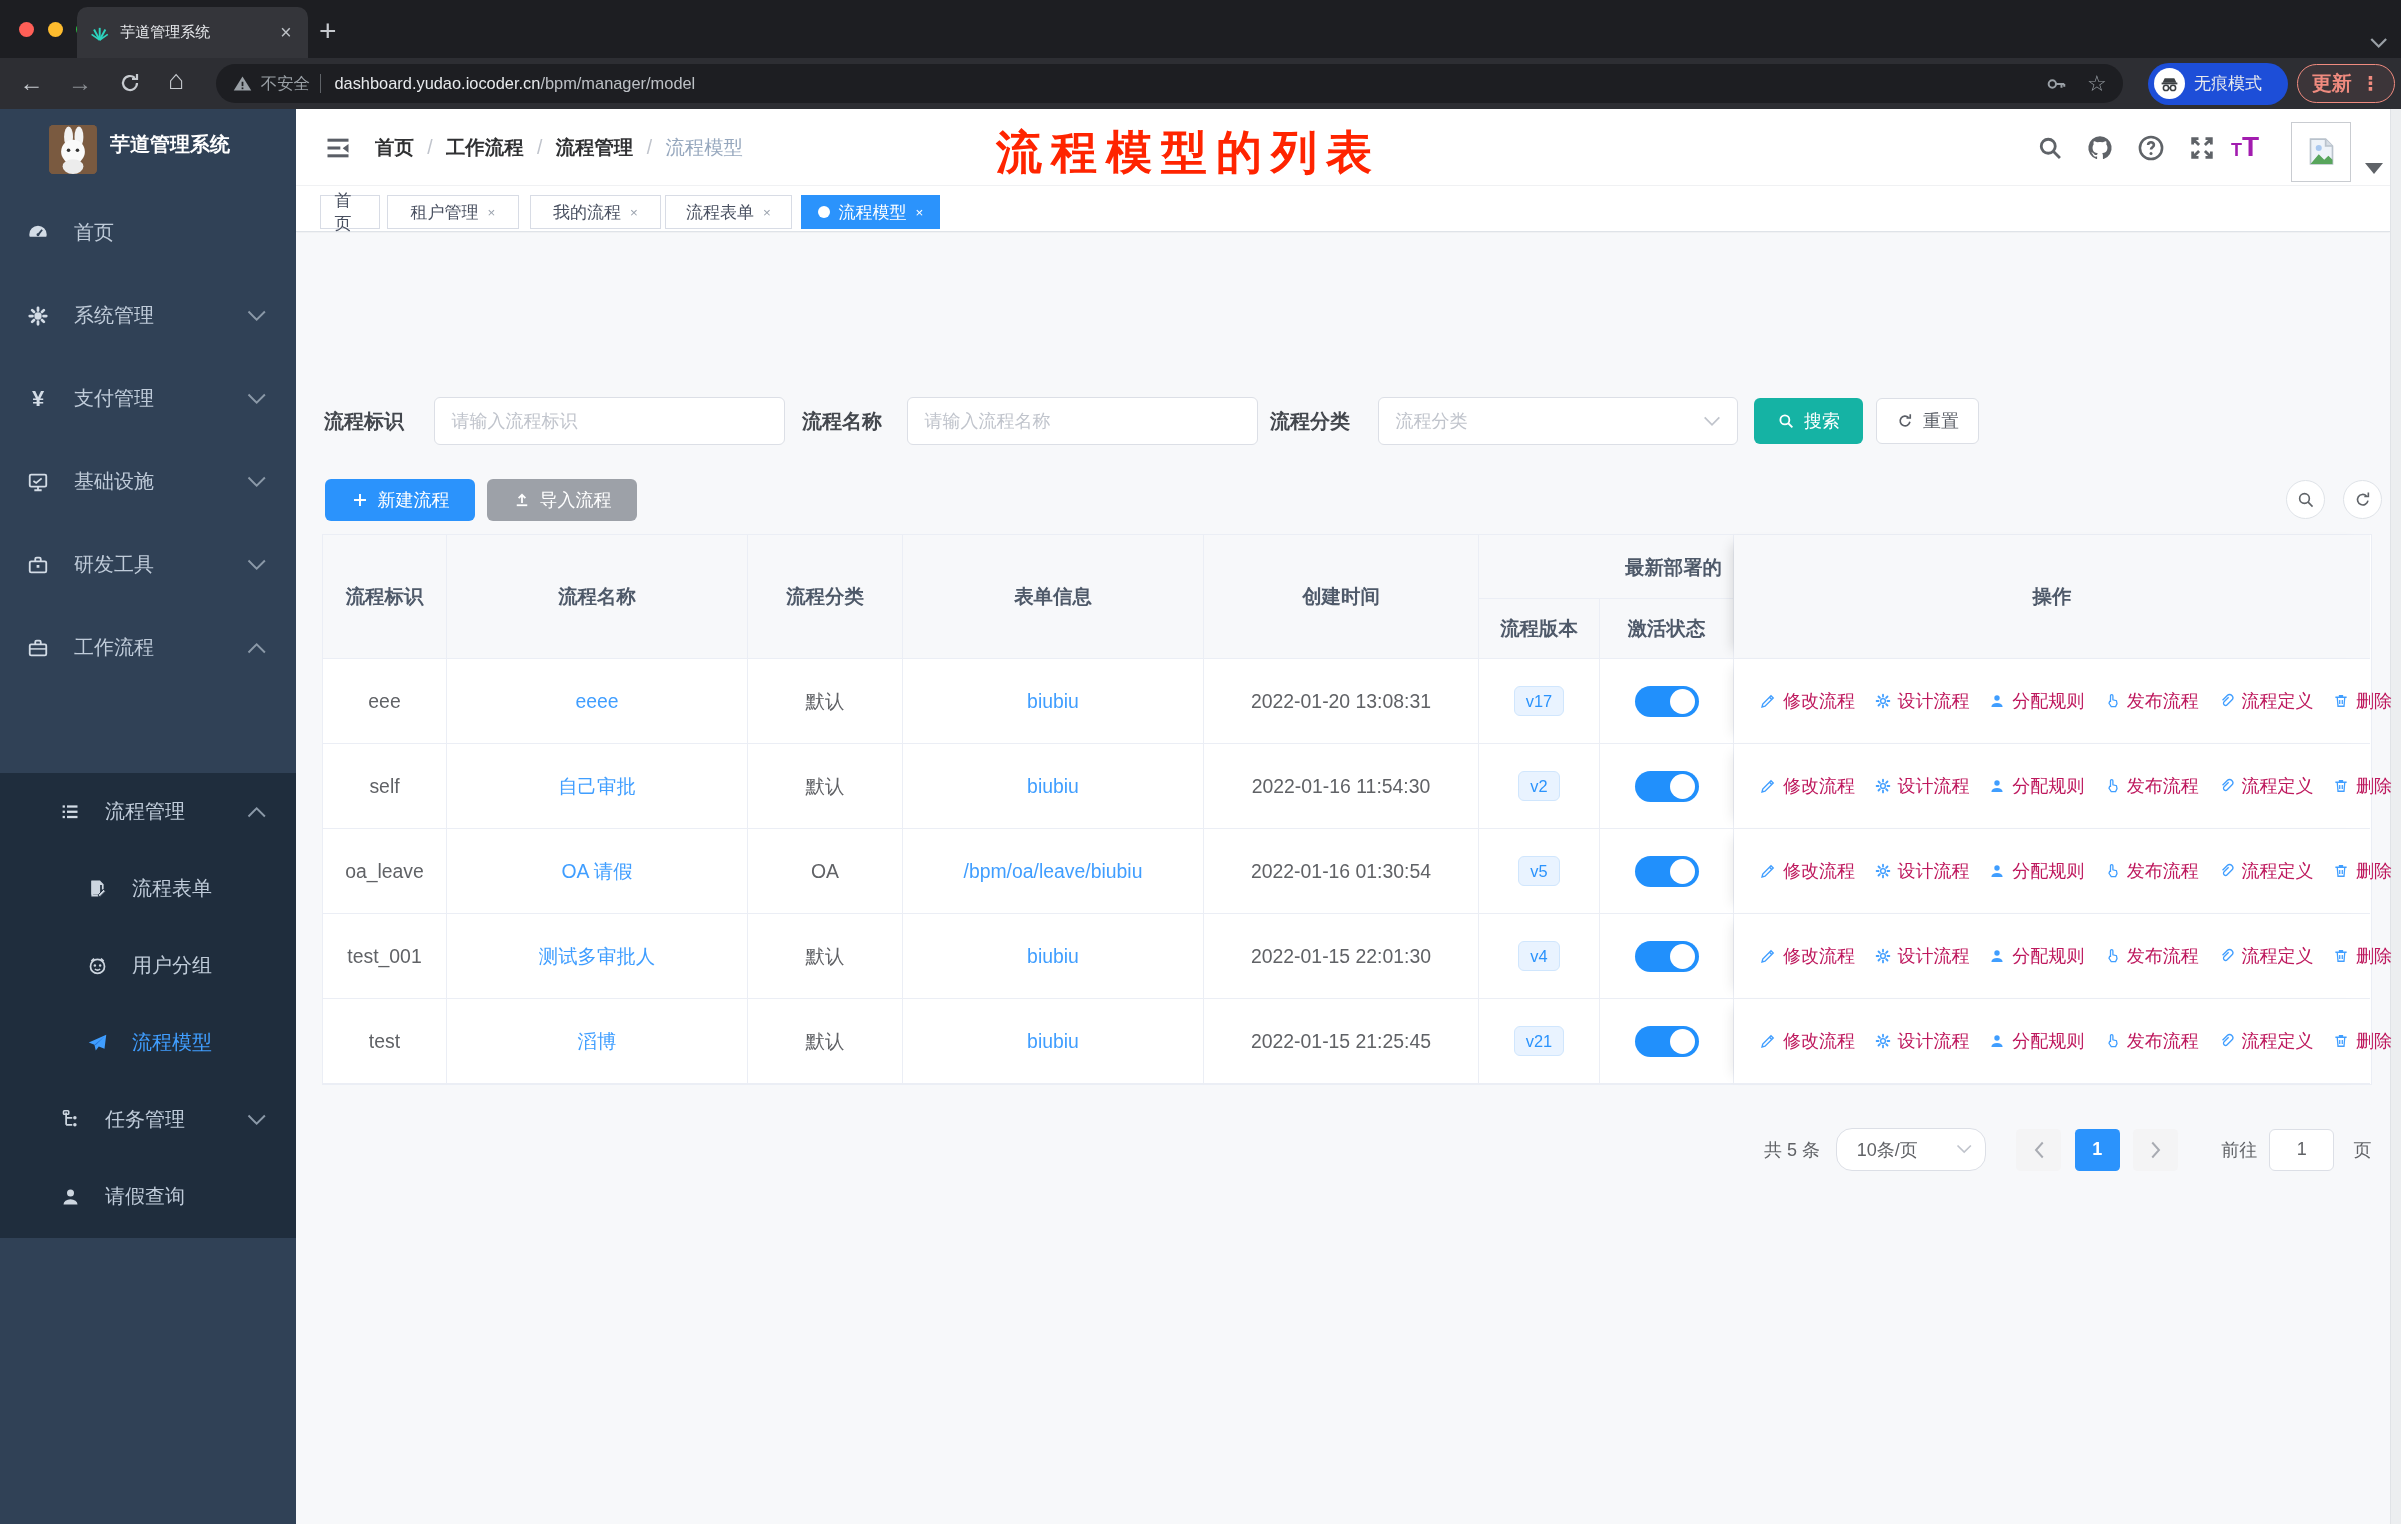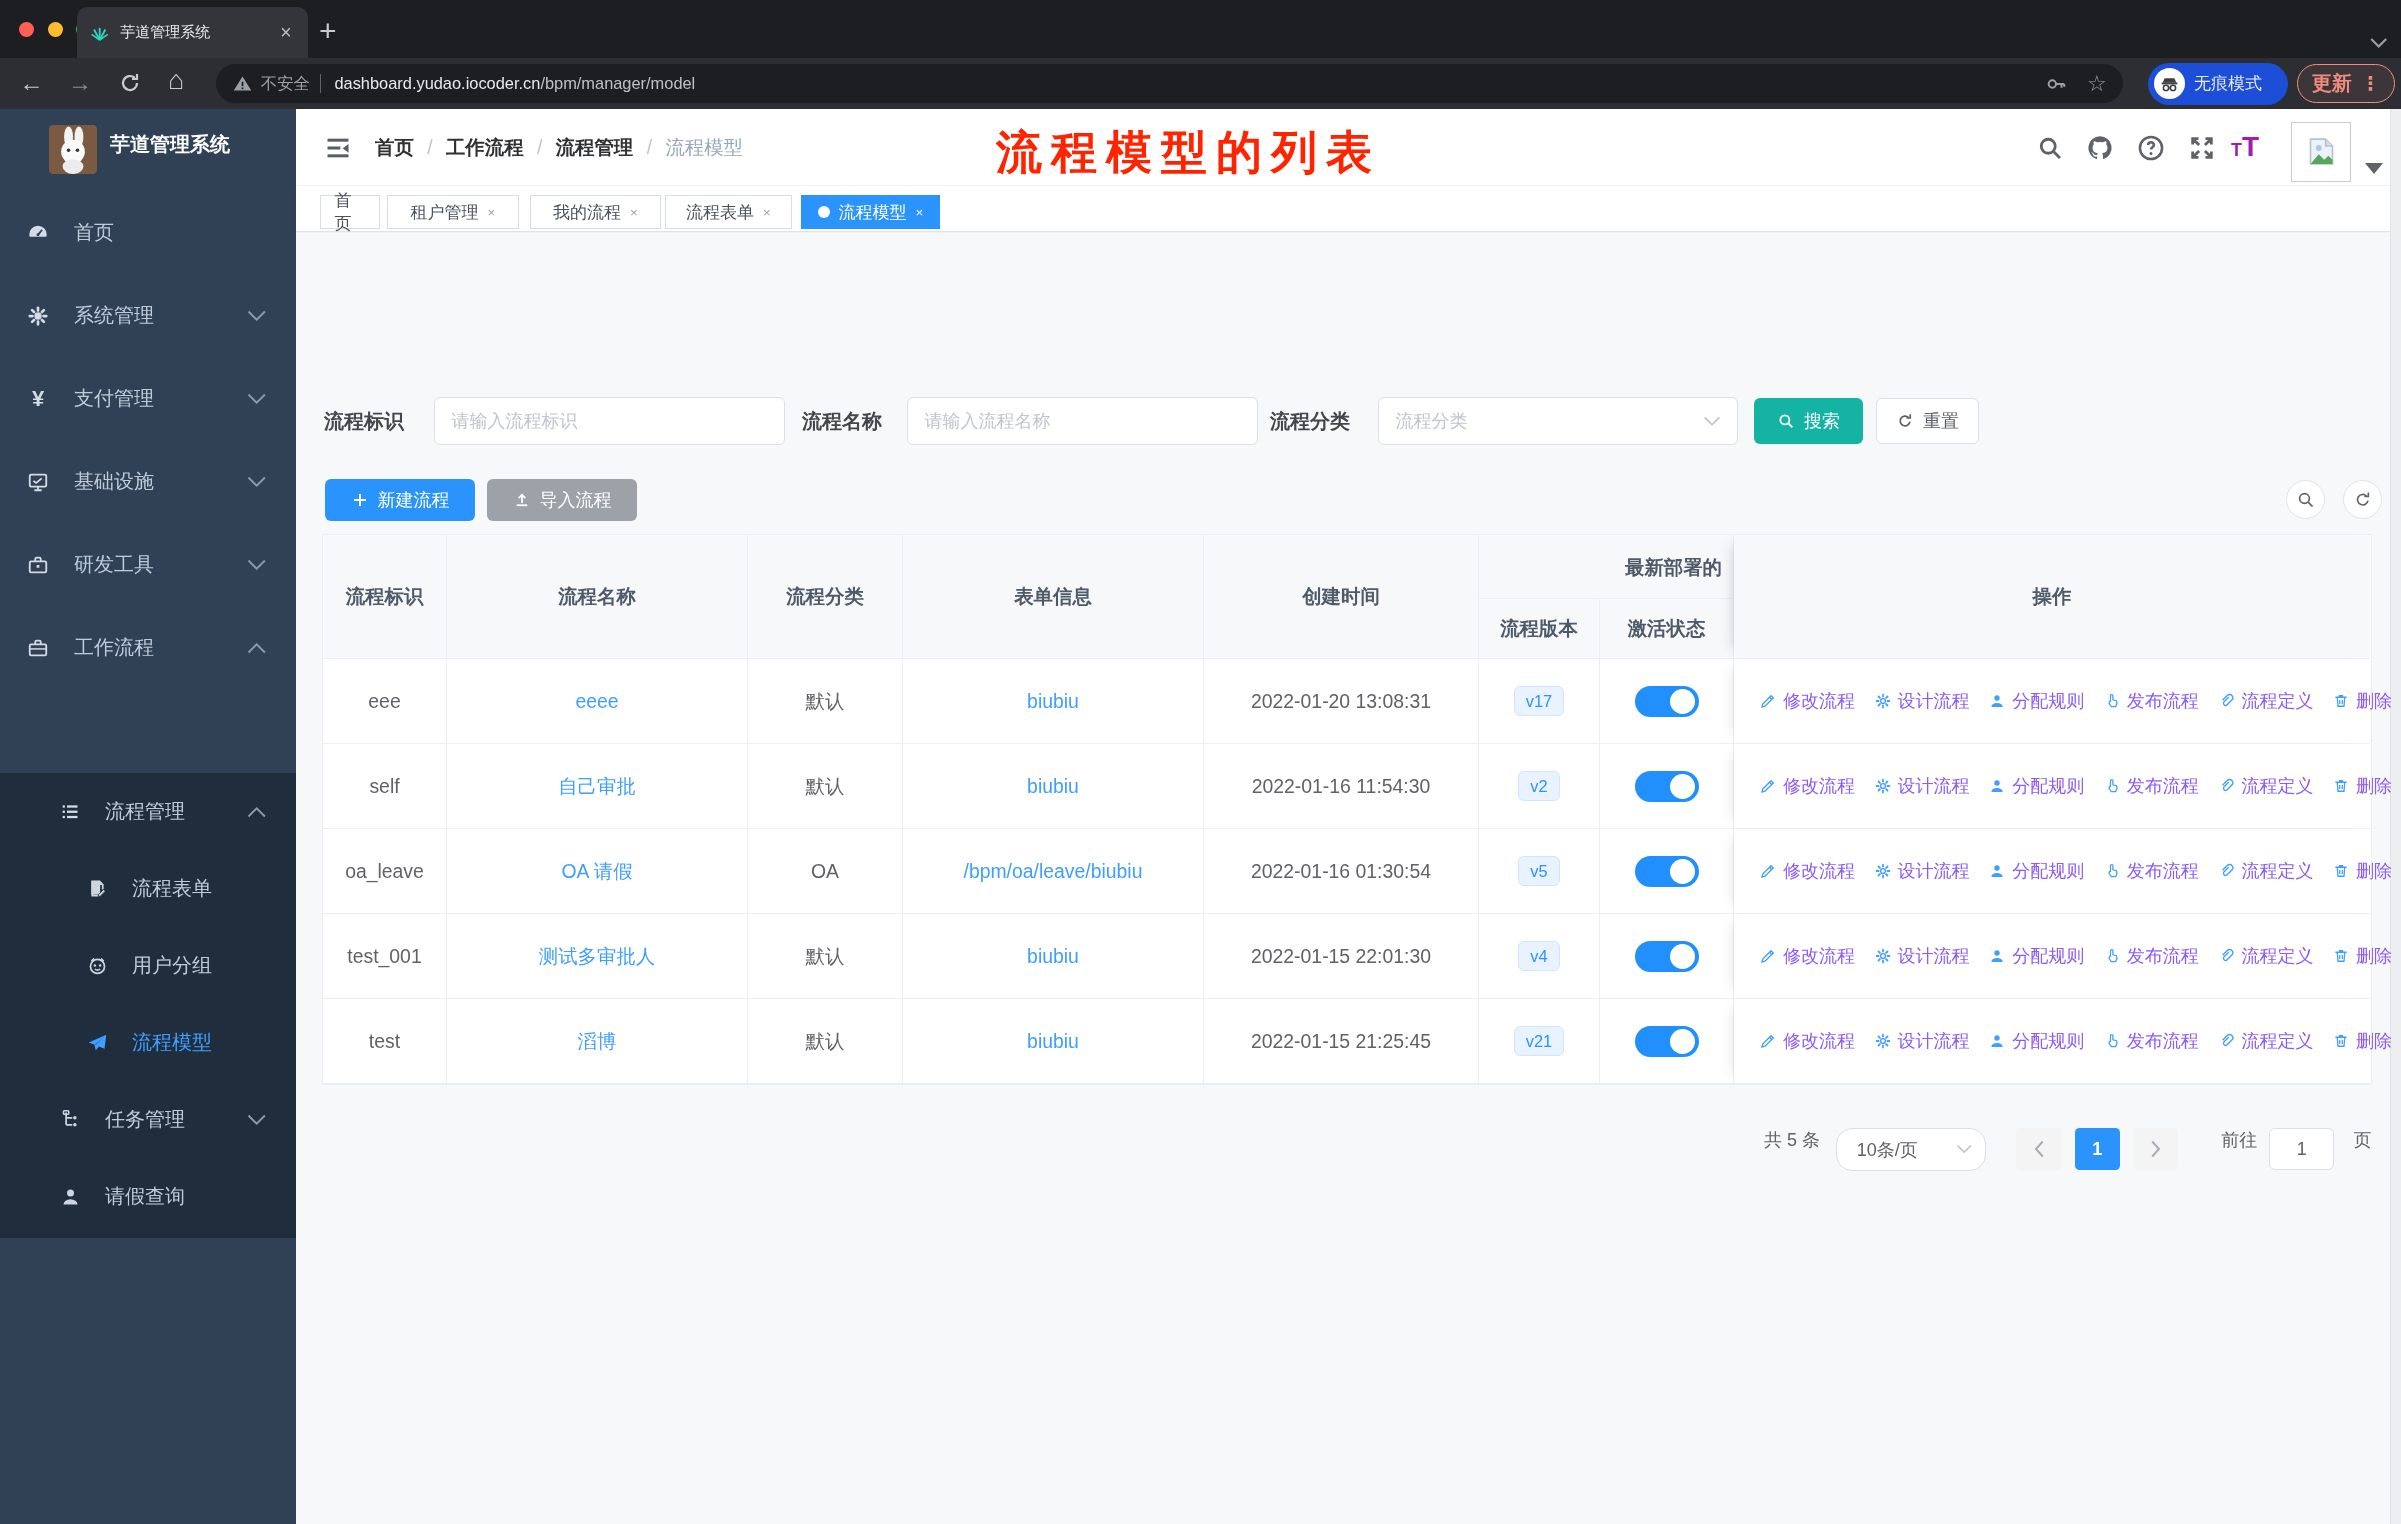--- a/index.html
+++ b/index.html
@@ -98,25 +98,25 @@
   .td { background:#fff; color:#606266; font-size:19.4px; }
   .rowspan2 { grid-row:1 / 3; }
   .thgroup { grid-column:6 / 8; grid-row:1; position:relative; overflow:visible; }
   .thgroup .gtx { position:absolute; left:146px; top:50%; transform:translateY(-50%); white-space:nowrap; z-index:1; }
   .thactions { grid-column:8; grid-row:1 / 3; position:relative; z-index:2; box-shadow:-10.4px 0 12px -9px rgba(0,0,0,.16); border-right:none; }
   .lnk { color:#409eff; text-decoration:none; cursor:pointer; }
   .vbadge { background:#e9f3ff; border:0.7px solid #d0e6fd; border-radius:6px; color:#2b93fc; font-size:16.4px; padding:6px 11px; line-height:1; }
   .toggle { position:relative; width:64px; height:31px; border-radius:15.6px; background:#2190fc; cursor:pointer; display:inline-block; }
   .toggle .knob { position:absolute; right:3.7px; top:3px; width:25px; height:25px; border-radius:50%; background:#fff; }
   .td.actions { justify-content:flex-start; padding-left:25px; gap:18.6px; background:#fff; position:relative; z-index:2; box-shadow:-10.4px 0 12px -9px rgba(0,0,0,.10); border-right:none; }
-  .alink { display:flex; align-items:center; gap:6px; color:#8b5cf6; font-size:18px; text-decoration:none; white-space:nowrap; cursor:pointer; }
+  .alink { display:flex; align-items:center; gap:6px; color:#be185d; font-size:18px; text-decoration:none; white-space:nowrap; cursor:pointer; }
   .alink svg { flex:0 0 auto; }
 
   
-  .pager { position:absolute; left:1468px; top:895px; height:43px; display:flex; align-items:flex-start; font-size:18px; color:#606266; }
+  .pager { position:absolute; left:1468px; top:895px; height:43px; display:flex; align-items:center; font-size:18px; color:#606266; }
   .pager .total { white-space:nowrap; }
   .psel { margin-left:16.4px; width:150px; height:43px; background:#fff; border:0.7px solid #dcdfe6; border-radius:16px; display:flex; align-items:center; padding:0 13.4px 0 19.4px; cursor:pointer; }
   .psel .pt { flex:1; font-size:18px; color:#606266; }
   .pbtn { width:45px; height:42px; border-radius:4.5px; background:#f4f4f5; display:flex; align-items:center; justify-content:center; color:#a8abb2; cursor:pointer; }
   .pbtn.prev { margin-left:30px; } .pbtn.next { margin-left:13.4px; }
   .pcur { margin-left:13.4px; width:45px; height:42px; border-radius:4.5px; background:#2b93fc; color:#fff; font-weight:bold; display:flex; align-items:center; justify-content:center; cursor:pointer; }
   .goto { margin-left:43px; white-space:nowrap; }
   .ginput { margin-left:12px; width:65px; height:42px; border:0.7px solid #dcdfe6; border-radius:6px; text-align:center; font-size:18px; color:#606266; outline:none; background:#fff; }
   .punit { margin-left:19.4px; }
 

